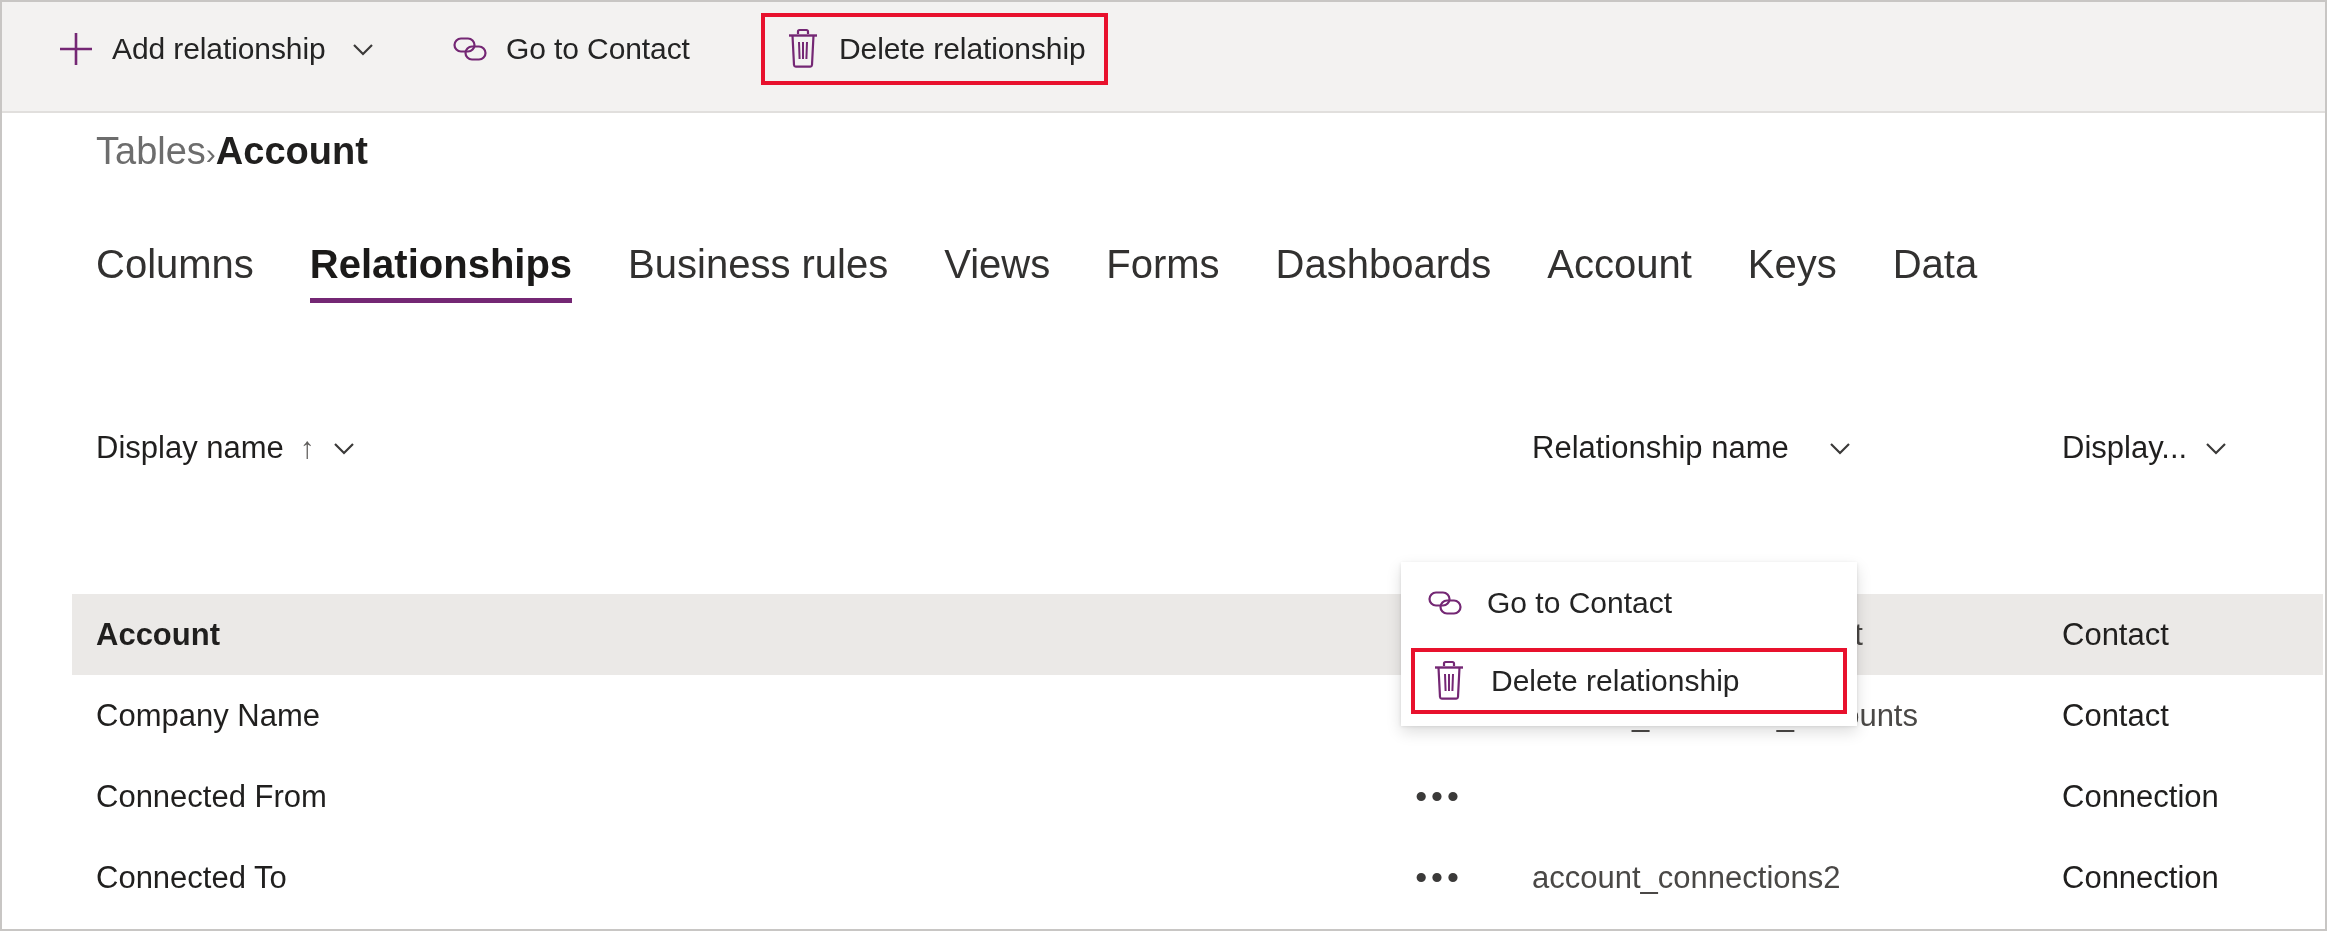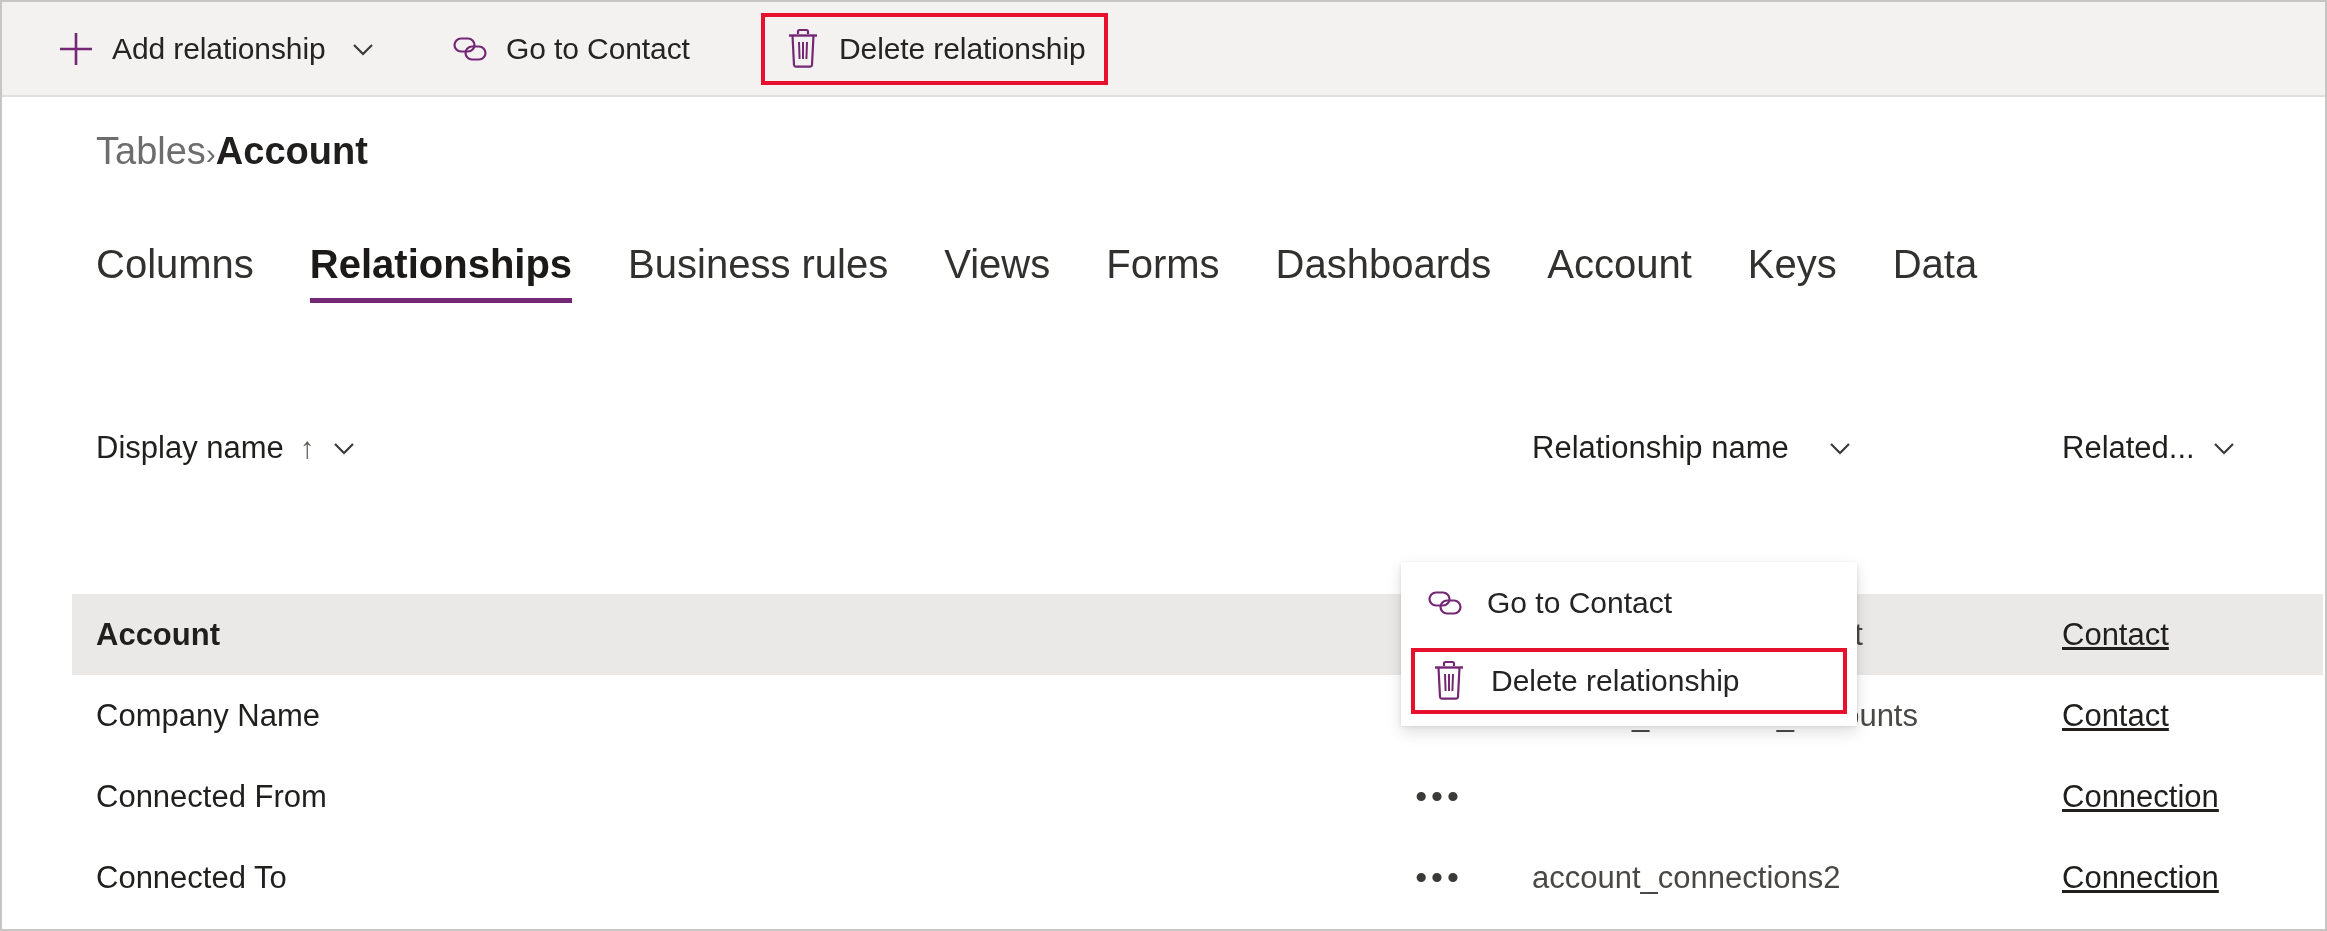--- a/index.html
+++ b/index.html
@@ -24,21 +24,21 @@
     background: #ffffff;
     overflow: hidden;
   }
 
   
   .commandbar {
     position: absolute;
     left: 0;
     top: 0;
     right: 0;
-    height: 95px;
+    height: 111px;
     background: #f3f2f1;
     border-bottom: 2px solid #e1dfdd;
     box-sizing: border-box;
   }
 
   .cmd-btn {
     position: absolute;
     top: 11px;
     height: 72px;
     display: flex;
@@ -192,21 +192,21 @@
   .cell-ellipsis {
     left: 1332px;
     width: 70px;
     justify-content: center;
     letter-spacing: 4px;
     color: #3b3a39;
     font-size: 34px;
     line-height: 0.4;
   }
   .cell-relationship { left: 1460px; color: #4a4846; }
-  .cell-related      { left: 1990px; color: #201f1e; text-decoration: underline; }
+  .cell-related      { left: 1990px; color: #201f1e; }
 
   
   .ctxmenu {
     position: absolute;
     left: 1399px;
     top: 560px;
     width: 456px;
     background: #ffffff;
     box-shadow: 0 6.4px 14.4px rgba(0,0,0,0.132), 0 1.2px 3.6px rgba(0,0,0,0.108);
     padding: 10px 0 12px 0;
@@ -314,21 +314,21 @@
       <div class="col-head" id="colhead-relationship-name">
         <span>Relationship name</span>
         <span>
           <svg width="30" height="30" viewBox="0 0 30 30" style="display:block">
             <path d="M6 11 L15 20 L24 11" stroke="#3b3a39" stroke-width="2.2" fill="none"></path>
           </svg>
         </span>
       </div>
 
       <div class="col-head" id="colhead-related">
-        <span>Related...</span>
+        <span>Display...</span>
         <span>
           <svg width="30" height="30" viewBox="0 0 30 30" style="display:block">
             <path d="M6 11 L15 20 L24 11" stroke="#3b3a39" stroke-width="2.2" fill="none"></path>
           </svg>
         </span>
       </div>
     </div>
 
     <div class="rows">
 

